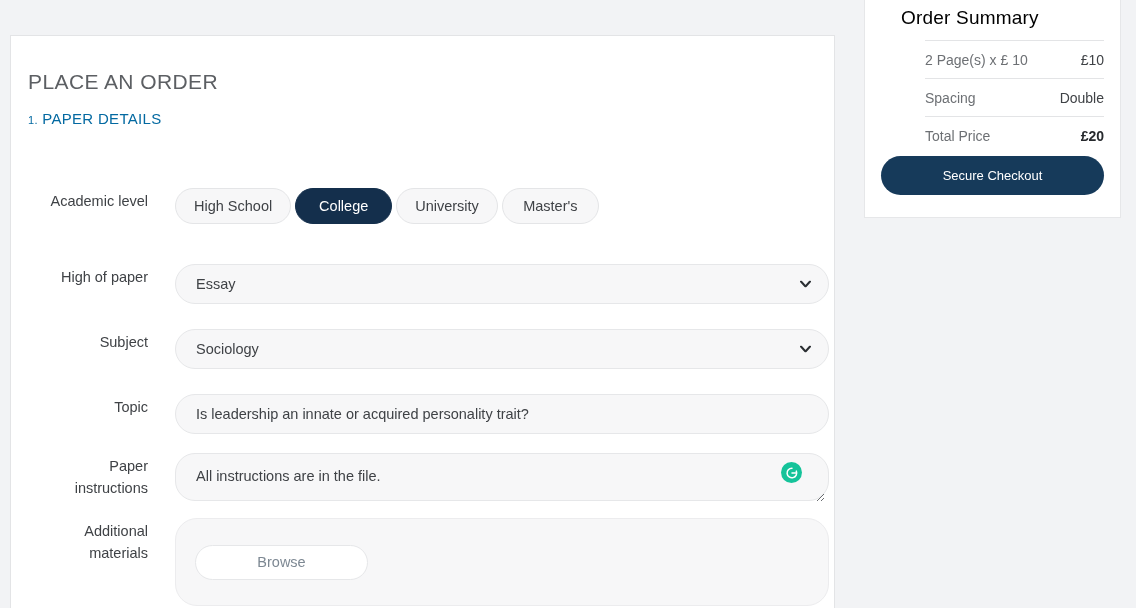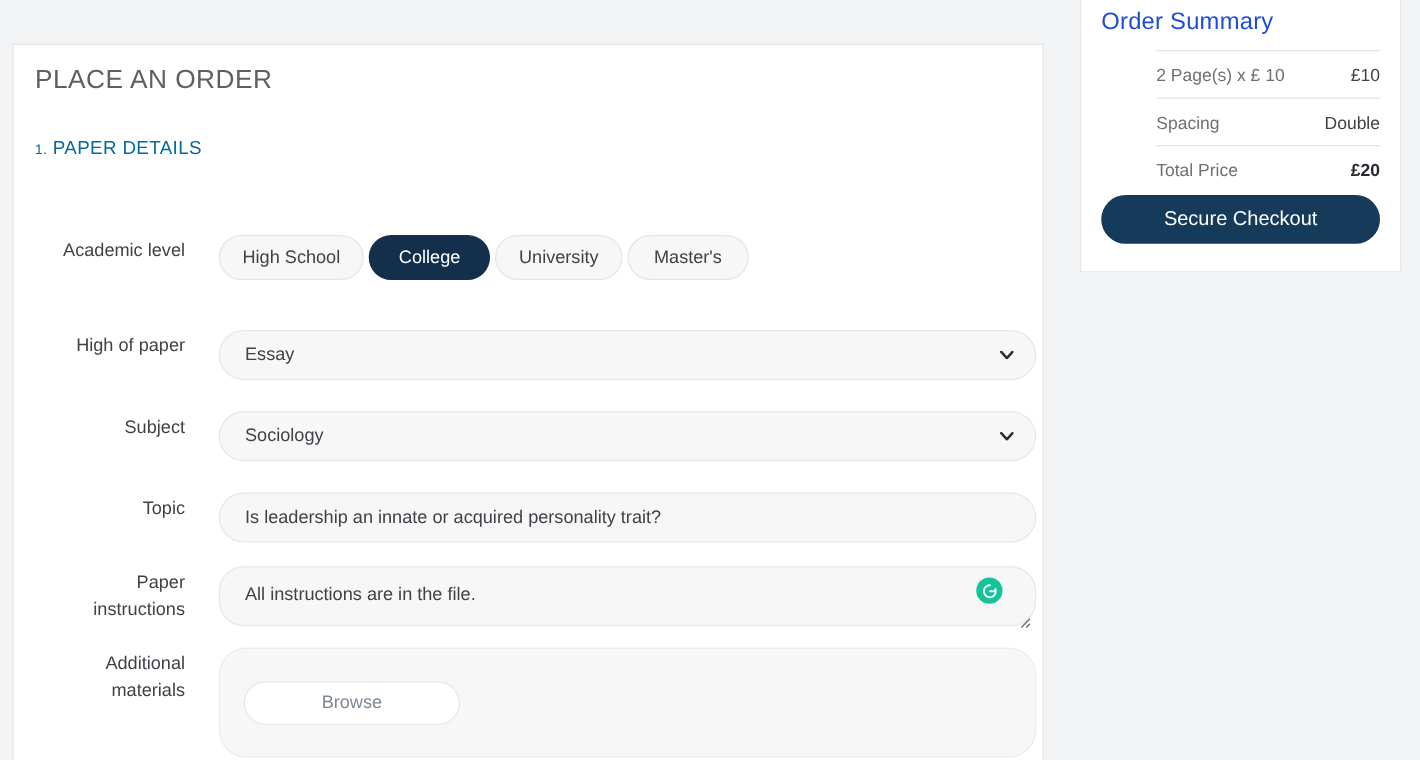--- a/index.html
+++ b/index.html
@@ -29,21 +29,21 @@
     height: 600px;
     background: #ffffff;
     border: 1px solid #e3e4e6;
     border-bottom: none;
     padding: 0;
   }
 
   .card-title {
     position: absolute;
     left: 17px;
-    top: 16px;
+    top: 34px;
     font-size: 21px;
     font-weight: 300;
     letter-spacing: 0.4px;
     color: #5c5f63;
     text-transform: uppercase;
     text-align: right;
   }
 
   .section-title {
     position: absolute;
@@ -218,23 +218,24 @@
     top: -9px;
     width: 257px;
     background: #ffffff;
     border: 1px solid #e6e7e9;
     border-top: none;
     padding: 16px 16px 22px 16px;
   }
   .summary-title {
     font-size: 19px;
     font-weight: 300;
-    color: #1d4ed8;
+    color: #000000;
     padding-bottom: 11px;
     letter-spacing: 0.2px;
+    margin-left: 20px;
   }
   .sum-row {
     display: flex;
     justify-content: space-between;
     align-items: center;
     border-top: 1px solid #e3e4e6;
     padding: 11px 0 10px 0;
     font-size: 14px;
     color: #6d7074;
     font-weight: 300;
@@ -244,21 +245,21 @@
   .sum-row.total .val { font-weight: bold; color: #26292d; }
   .sum-row.total { padding-bottom: 12px; }
   .checkout-btn {
     display: block;
     width: 100%;
     height: 39px;
     border: none;
     border-radius: 20px;
     background: #163a5a;
     color: #ffffff;
-    font-size: 16px;
+    font-size: 13px;
     font-family: "Liberation Sans", sans-serif;
     cursor: pointer;
   }
 </style>
 </head>
 <body>
 
 <div class="page">
 
   <div class="order-card">

